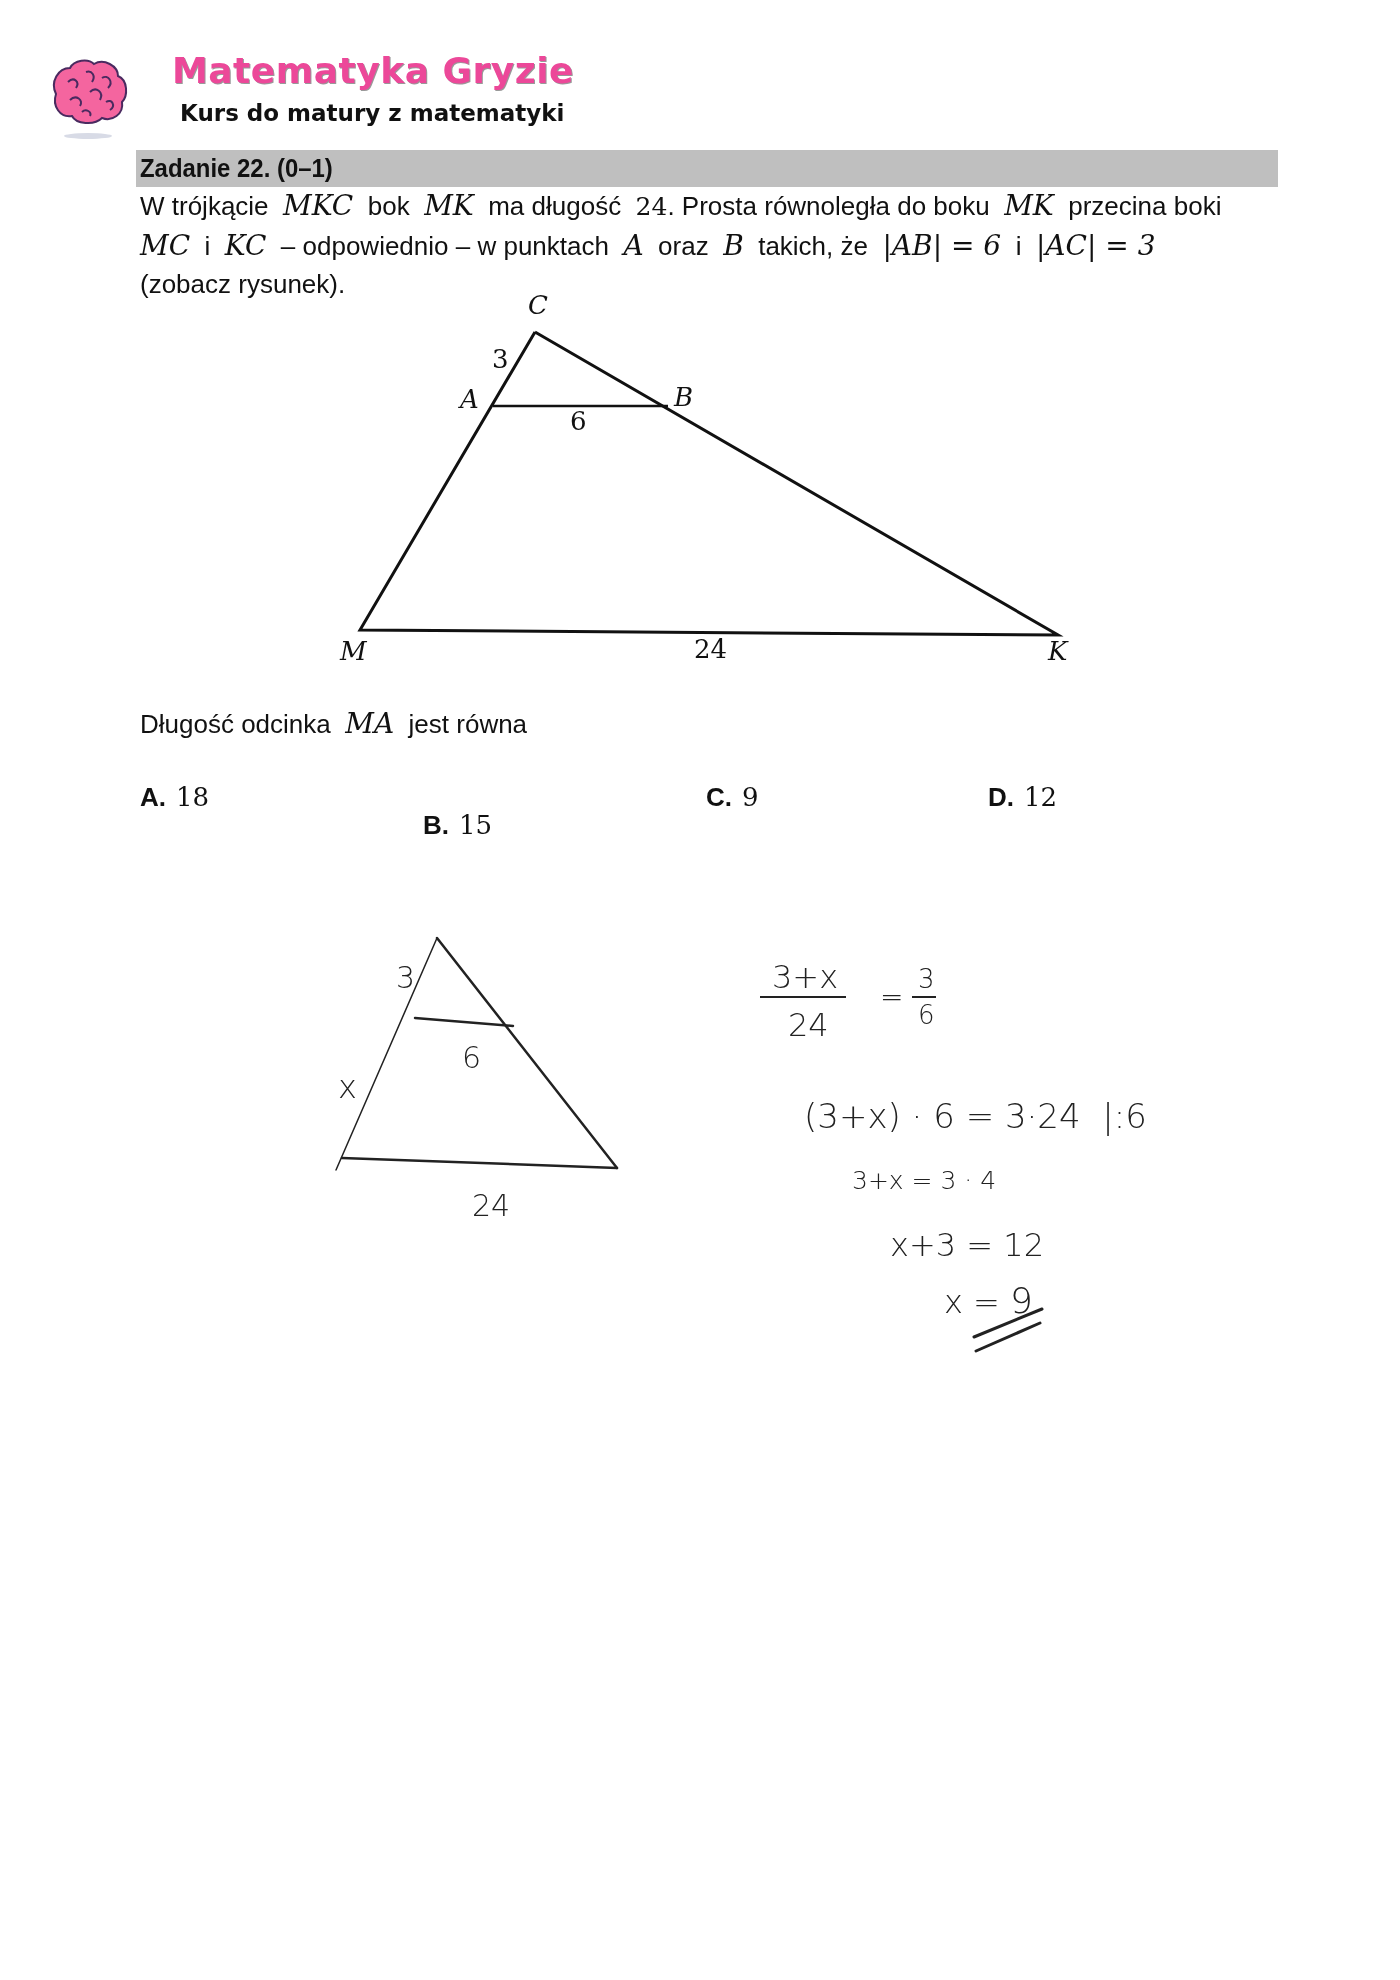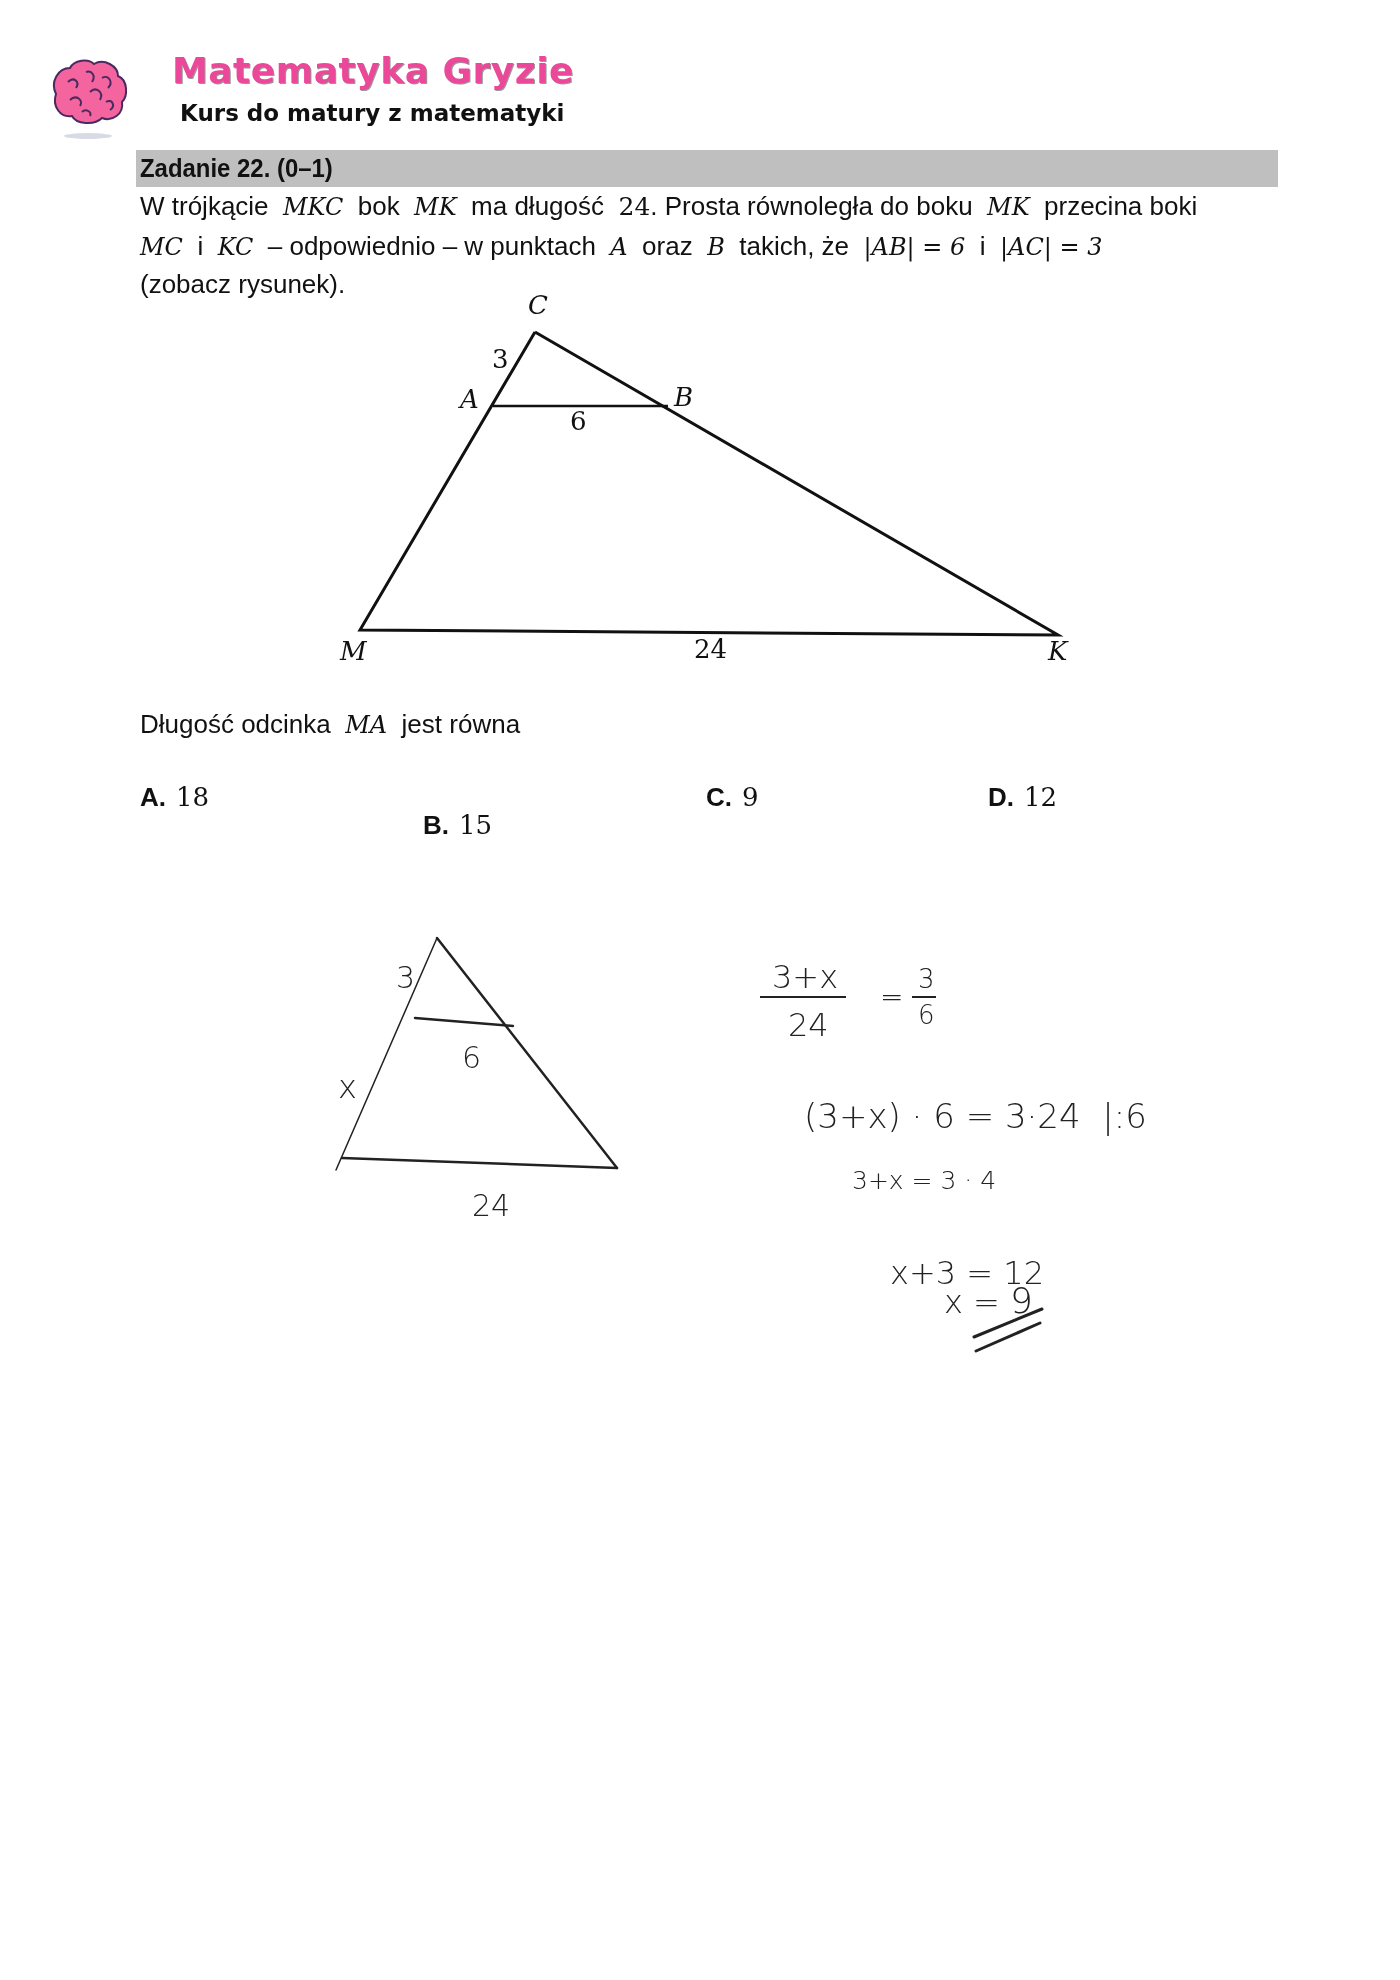--- a/index.html
+++ b/index.html
@@ -8,21 +8,21 @@
   .abs { position:absolute; }
   .brand-title { left:172px; top:50px; font-family:"DejaVu Sans", sans-serif; font-weight:bold;
                  font-size:36px; color:#ec4899; letter-spacing:0.5px;
                  text-shadow:1px 1px 0 #999; }
   .brand-sub { left:180px; top:100px; font-family:"DejaVu Sans", sans-serif; font-weight:bold;
                font-size:23px; color:#111; }
   .task-bar { left:136px; top:150px; width:1142px; height:37px; background:#bfbfbf; }
   .task-title { left:140px; top:153px; font-weight:bold; font-size:26px; color:#111;
                 font-family:"Liberation Sans", sans-serif; transform:scaleX(0.92); transform-origin:left; }
   .para { left:140px; font-size:26px; line-height:40px; color:#111; white-space:nowrap; }
-  .m { font-family:"DejaVu Serif", serif; font-style:italic; font-size:24px; }
+  .m { font-family:"DejaVu Serif", serif; font-style:italic; font-size:28px; }
   .n { font-family:"DejaVu Serif", serif; font-size:25px; }
   .diag-label { font-family:"DejaVu Serif", serif; font-size:26px; color:#111; }
   .diag-label.it { font-style:italic; }
   .answer { top:782px; font-size:26px; }
   .answer .letter { font-weight:bold; font-family:"Liberation Sans", sans-serif; }
   .answer .val { font-family:"DejaVu Serif", serif; margin-left:10px; }
   .hand { font-family:"DejaVu Sans", sans-serif; color:#222; font-weight:300; }
 </style>
 </head>
 <body>
@@ -114,21 +114,21 @@
 
 <div class="abs hand" style="left:772px;top:958px;font-size:32px;">3+x</div>
 <div class="abs" style="left:760px;top:996px;width:86px;height:2px;background:#222;"></div>
 <div class="abs hand" style="left:788px;top:1006px;font-size:32px;">24</div>
 <div class="abs hand" style="left:880px;top:980px;font-size:28px;">=</div>
 <div class="abs hand" style="left:918px;top:964px;font-size:26px;">3</div>
 <div class="abs" style="left:912px;top:996px;width:24px;height:2px;background:#222;"></div>
 <div class="abs hand" style="left:918px;top:1000px;font-size:26px;">6</div>
 <div class="abs hand" style="left:780px;top:1096px;font-size:34px;white-space:pre;margin-left:24px;">(3+x) · 6 = 3·24  |:6</div>
 <div class="abs hand" style="left:852px;top:1166px;font-size:25px;">3+x = 3 · 4</div>
-<div class="abs hand" style="left:890px;top:1226px;font-size:32px;margin-top:28px;">x+3 = 12</div>
+<div class="abs hand" style="left:890px;top:1226px;font-size:32px;">x+3 = 12</div>
 <div class="abs hand" style="left:944px;top:1280px;font-size:32px;">
   <span>x =</span>
   <span style="font-size:36px;">9</span>
 </div>
 <svg class="abs" style="left:970px;top:1305px;" width="80" height="50">
   <g stroke="#222" stroke-width="3" stroke-linecap="round">
     <line x1="4" y1="32" x2="72" y2="4"></line>
     <line x1="6" y1="46" x2="70" y2="18"></line>
   </g>
 </svg>

